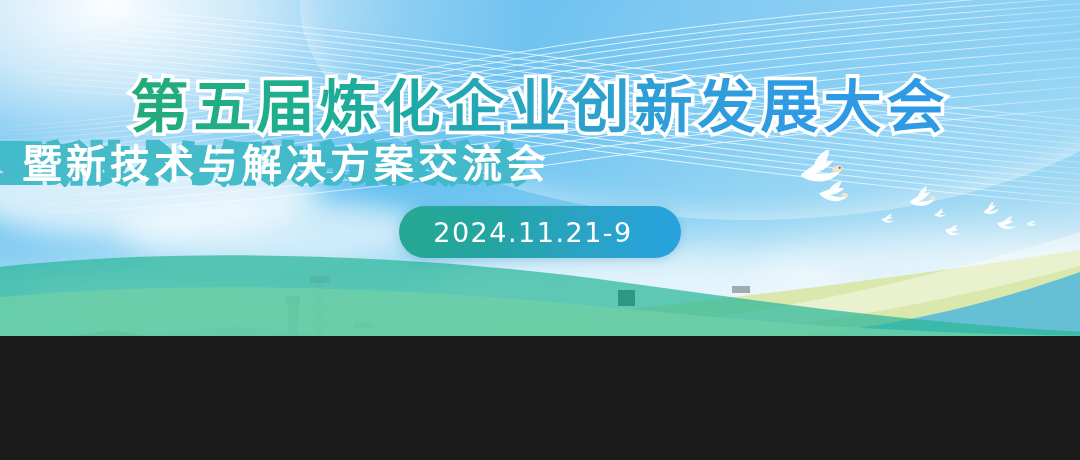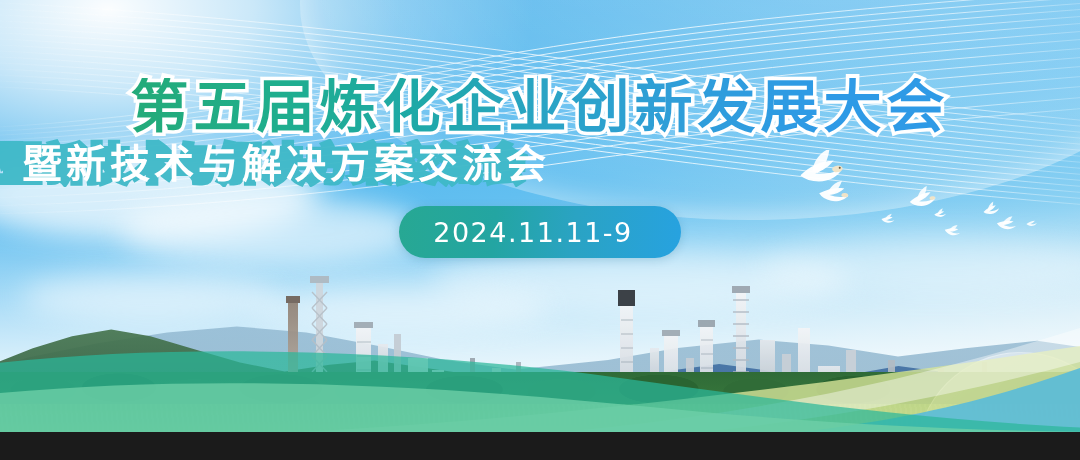--- a/index.html
+++ b/index.html
@@ -5,21 +5,21 @@
 <style>
   * { margin:0; padding:0; box-sizing:border-box; }
   html,body { background:#1b1b1b; }
   body {
     font-family:"Liberation Sans","DejaVu Sans",sans-serif;
     display:flex; align-items:flex-start; justify-content:flex-start;
   }
 
   .banner {
     position:relative;
-    width:1080px; height:432px;
+    width:1080px; height:336px;
     overflow:hidden;
     background:#8b5cf6;
     user-select:none;
   }
 
   
   .sky {
     position:absolute; inset:0;
     background:
       radial-gradient(ellipse 560px 300px at 10% 2%, rgba(255,255,255,.98) 0%, rgba(255,255,255,.72) 26%, rgba(255,255,255,.28) 52%, rgba(255,255,255,0) 76%),
@@ -423,18 +423,18 @@
       <div class="title-stroke">第五届炼化企业创新发展大会</div>
       <div class="title-main">第五届炼化企业创新发展大会</div>
     </div>
 
     <div class="title-sub">
       <div class="sub-stroke">暨新技术与解决方案交流会</div>
       <div class="sub-fill">暨新技术与解决方案交流会</div>
     </div>
 
     <div class="date-pill">
-      <span>2024.11.11-9</span>
+      <span>2024.11.21-9</span>
       <span class="sep"></span>
     </div>
 
   </div>
 </div>
 
 </body></html>

